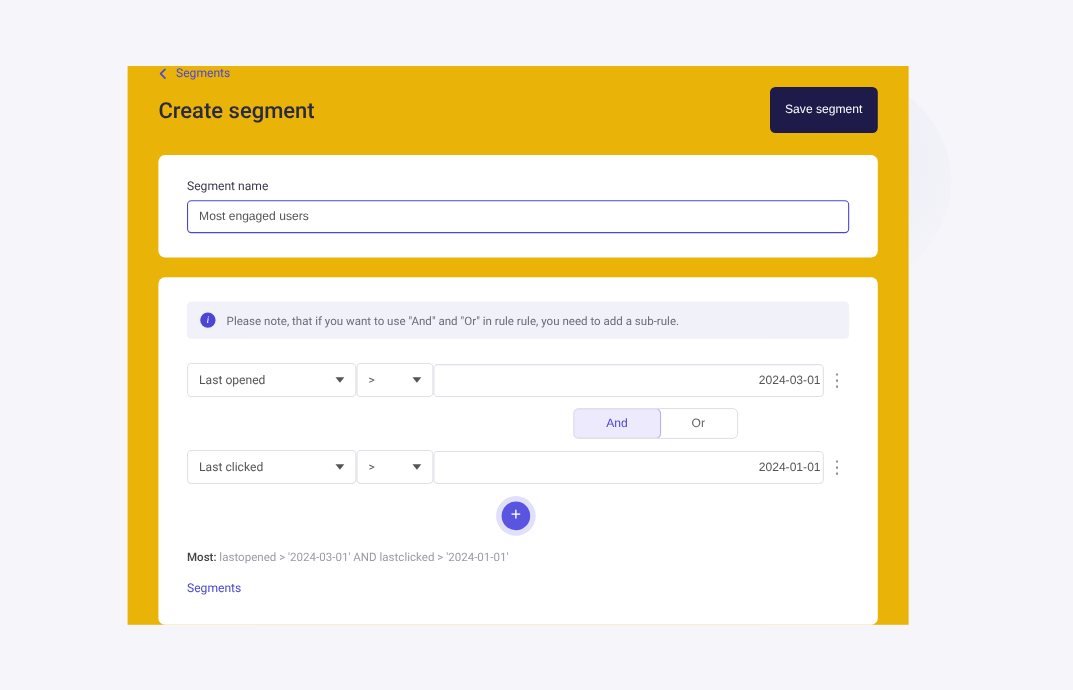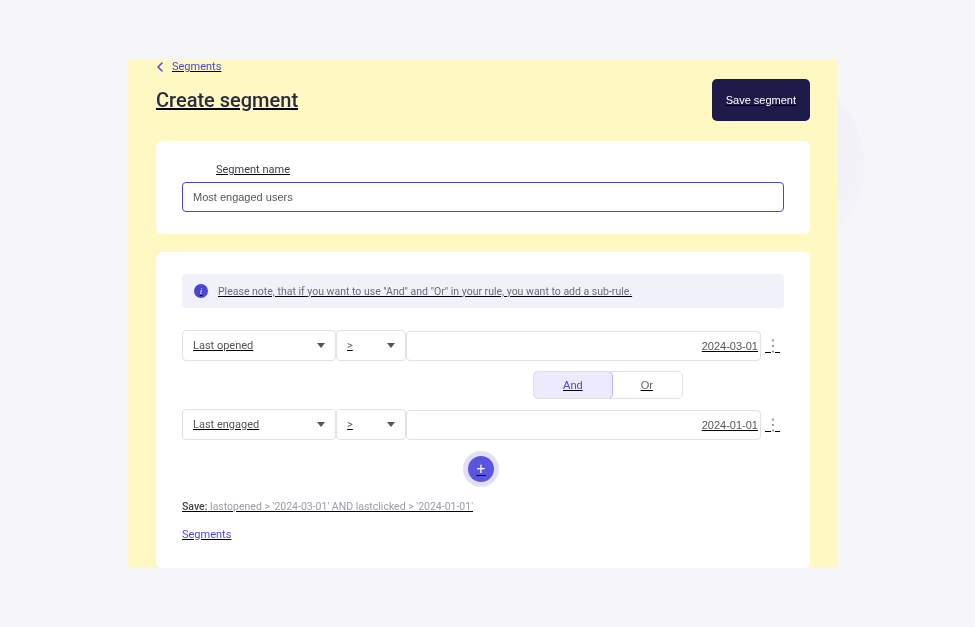--- a/index.html
+++ b/index.html
@@ -6,25 +6,24 @@
     body {
       font-family: -apple-system, BlinkMacSystemFont, 'Segoe UI', Roboto, Arial, sans-serif;
       background: #f5f5fa;
       width: 975px;
       height: 627px;
       overflow: hidden;
       position: relative;
     }
     .container {
       position: absolute;
-      left: 128px;
+      left: 116px;
       top: 60px;
       width: 710px;
-      background: #fef9c3;
-      text-decoration: underline;
+      background: #eab308;
     }
     .back-row {
       display: flex;
       align-items: center;
       gap: 6px;
       margin-left: 28px;
       margin-bottom: 6px;
     }
     .chevron-left {
       width: 10px;
@@ -62,21 +61,20 @@
       background: #fff;
       border-radius: 6px;
       padding: 22px 26px;
       margin: 0 28px 18px 28px;
     }
     .seg-label {
       font-size: 11px;
       color: #3a3a50;
       margin-bottom: 6px;
       display: block;
-      margin-left: 34px;
     }
     .seg-input {
       width: 100%;
       border: 1.5px solid #4b47d6;
       border-radius: 4px;
       padding: 8px 10px;
       font-size: 11px;
       color: #555;
       outline: none;
     }
@@ -262,21 +260,21 @@
 
   <div class="card">
     <label class="seg-label">Segment name</label>
     <input class="seg-input" value="Most engaged users" style="">
   </div>
 
   <div class="rules-card">
 
     <div class="info-banner">
       <span class="info-icon">i</span>
-      <span class="info-text">Please note, that if you want to use "And" and "Or" in your rule, you want to add a sub-rule.</span>
+      <span class="info-text">Please note, that if you want to use "And" and "Or" in rule rule, you need to add a sub-rule.</span>
     </div>
 
     <div class="rule-row">
       <div class="select select-field">
         <span>Last opened</span>
         <span class="caret"></span>
       </div>
       <div class="select select-op">
         <span>&gt;</span>
         <span class="caret"></span>
@@ -289,41 +287,41 @@
       <div class="connector-offset">
         <div class="connector">
           <button class="conn-btn active">And</button>
           <button class="conn-btn">Or</button>
         </div>
       </div>
     </div>
 
     <div class="rule-row">
       <div class="select select-field">
-        <span>Last engaged</span>
+        <span>Last clicked</span>
         <span class="caret"></span>
       </div>
       <div class="select select-op">
         <span>&gt;</span>
         <span class="caret"></span>
       </div>
       <input class="value-input" value="2024-01-01" style="">
       <span class="more-icon">⋮</span>
     </div>
 
     <div class="add-row">
       <div class="add-offset">
         <button class="add-btn">
             <span>+</span>
           </button>
       </div>
     </div>
 
     <div class="rule-summary">
-      <span class="label">Save:</span>
+      <span class="label">Most:</span>
       <span>lastopened &gt; '2024-03-01' AND lastclicked &gt; '2024-01-01'</span>
     </div>
 
     <a class="evaluate">Segments</a>
 
   </div>
 
 </div>
 
 </body></html>

